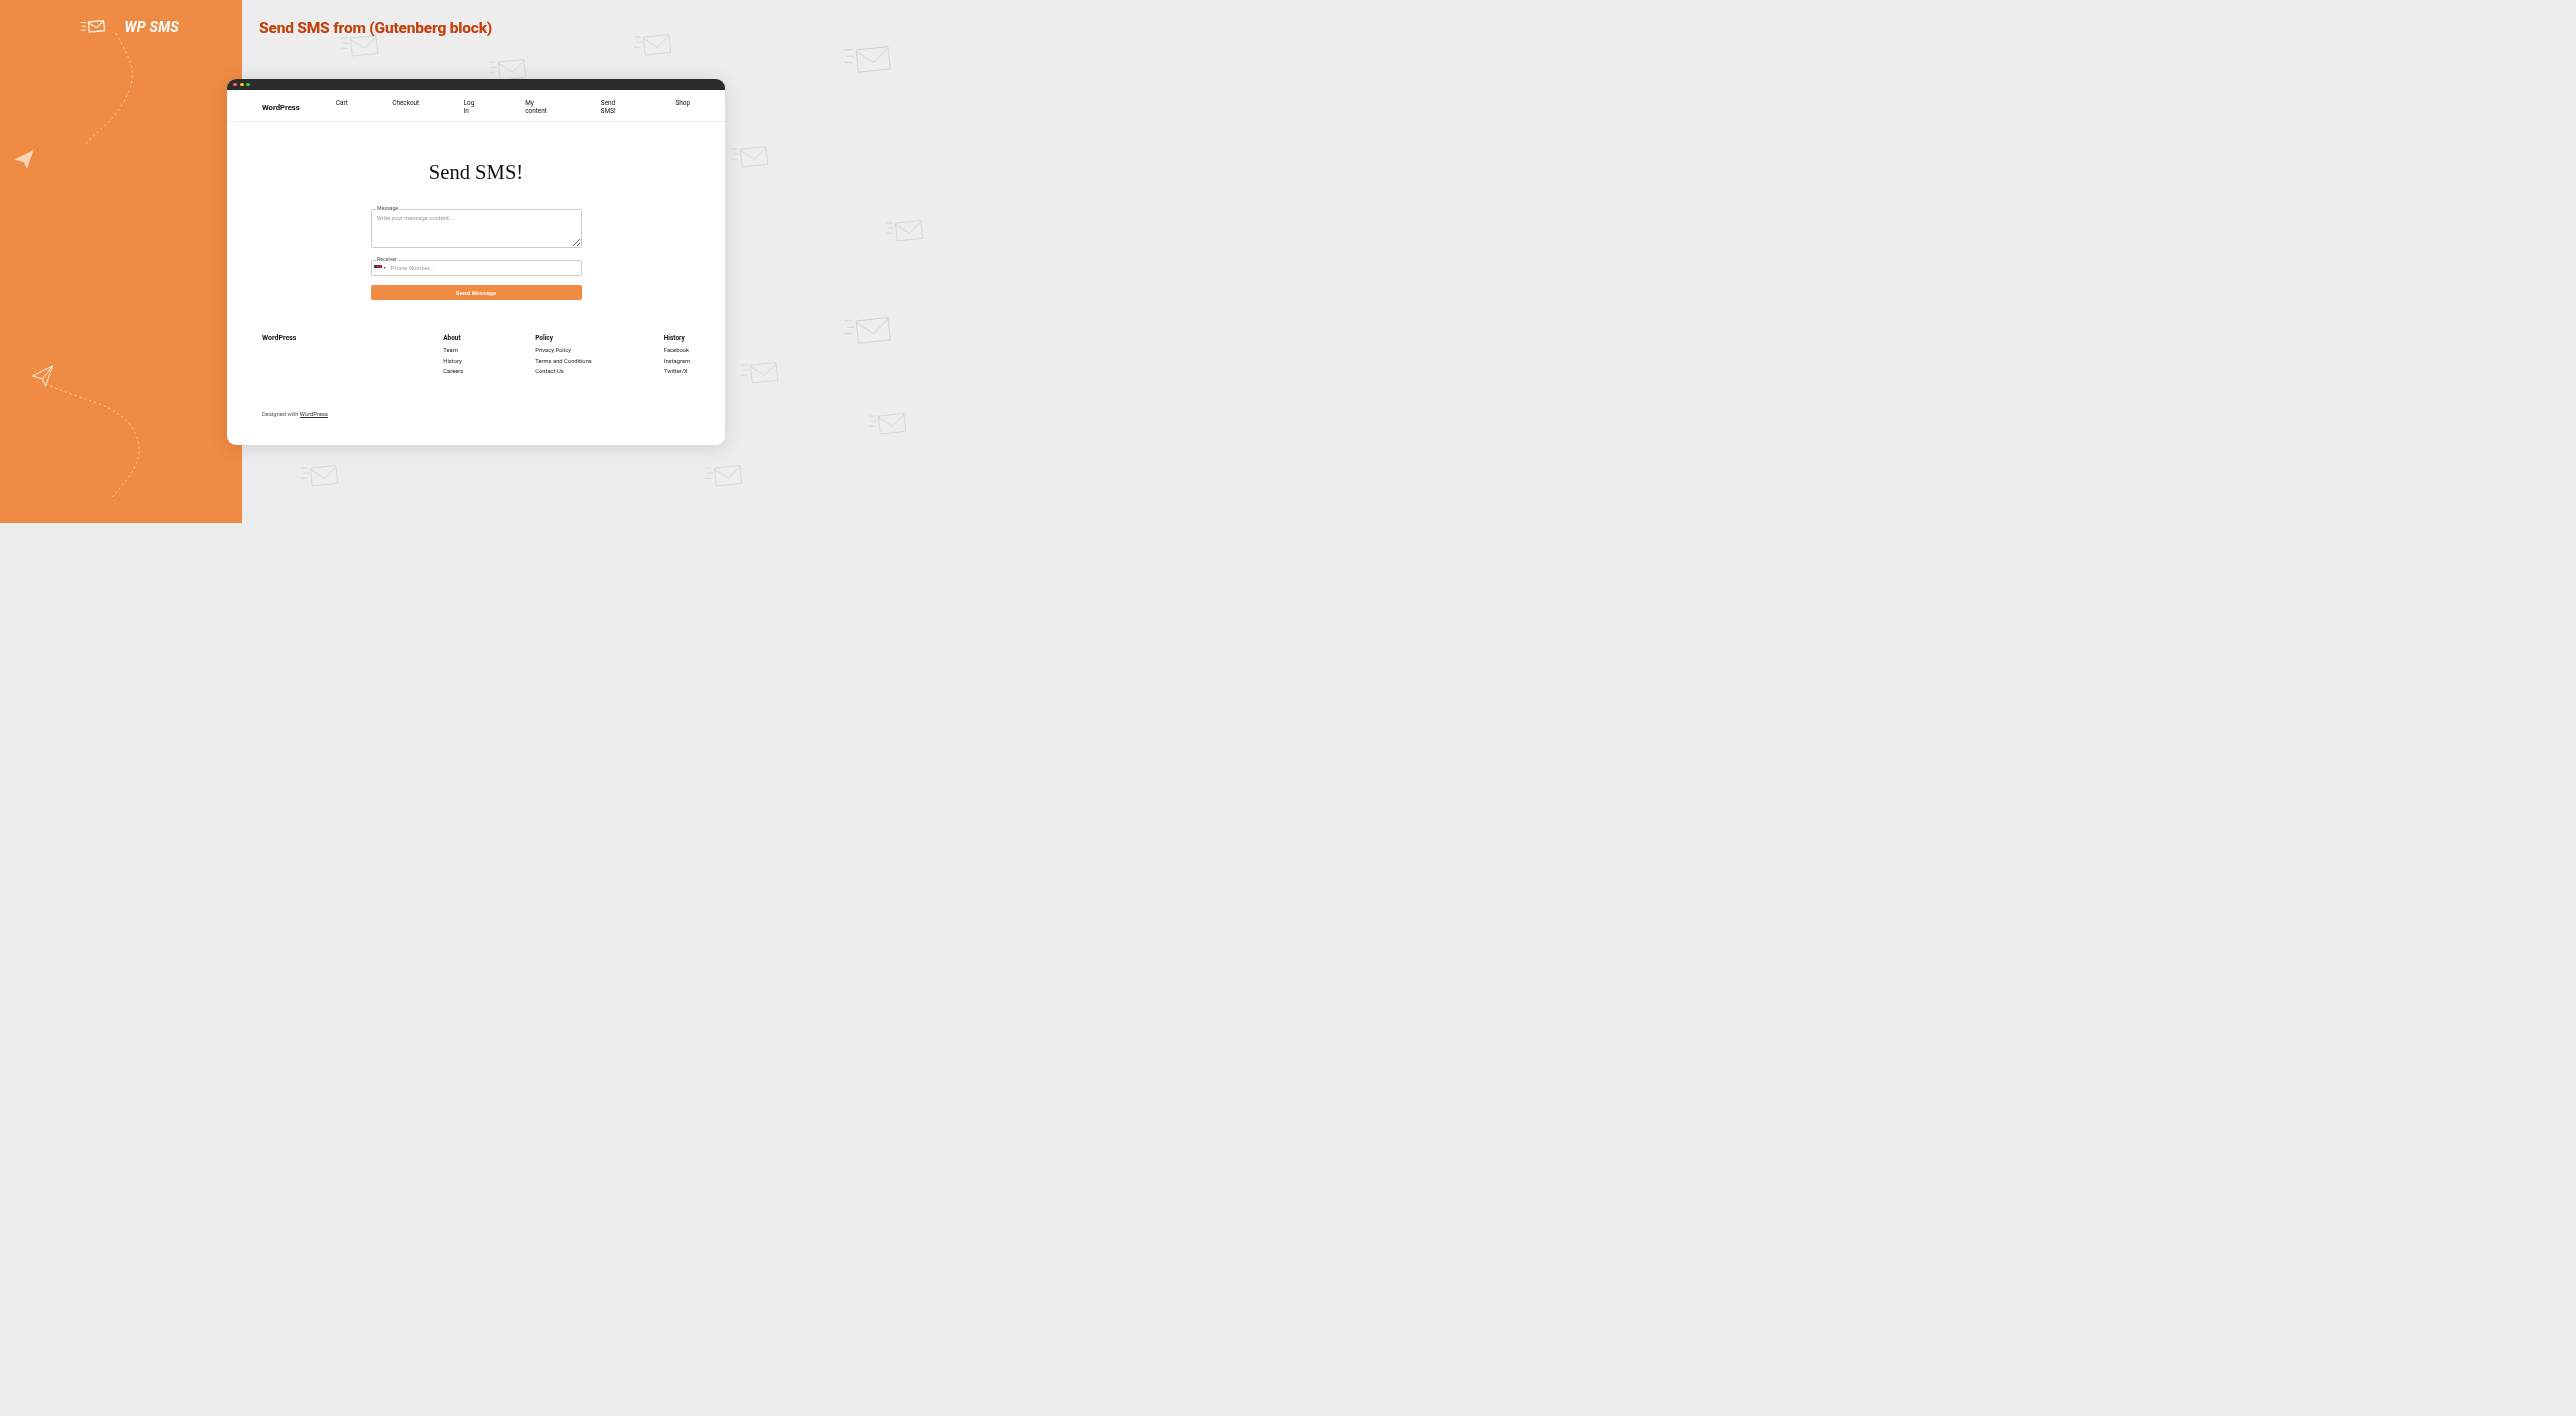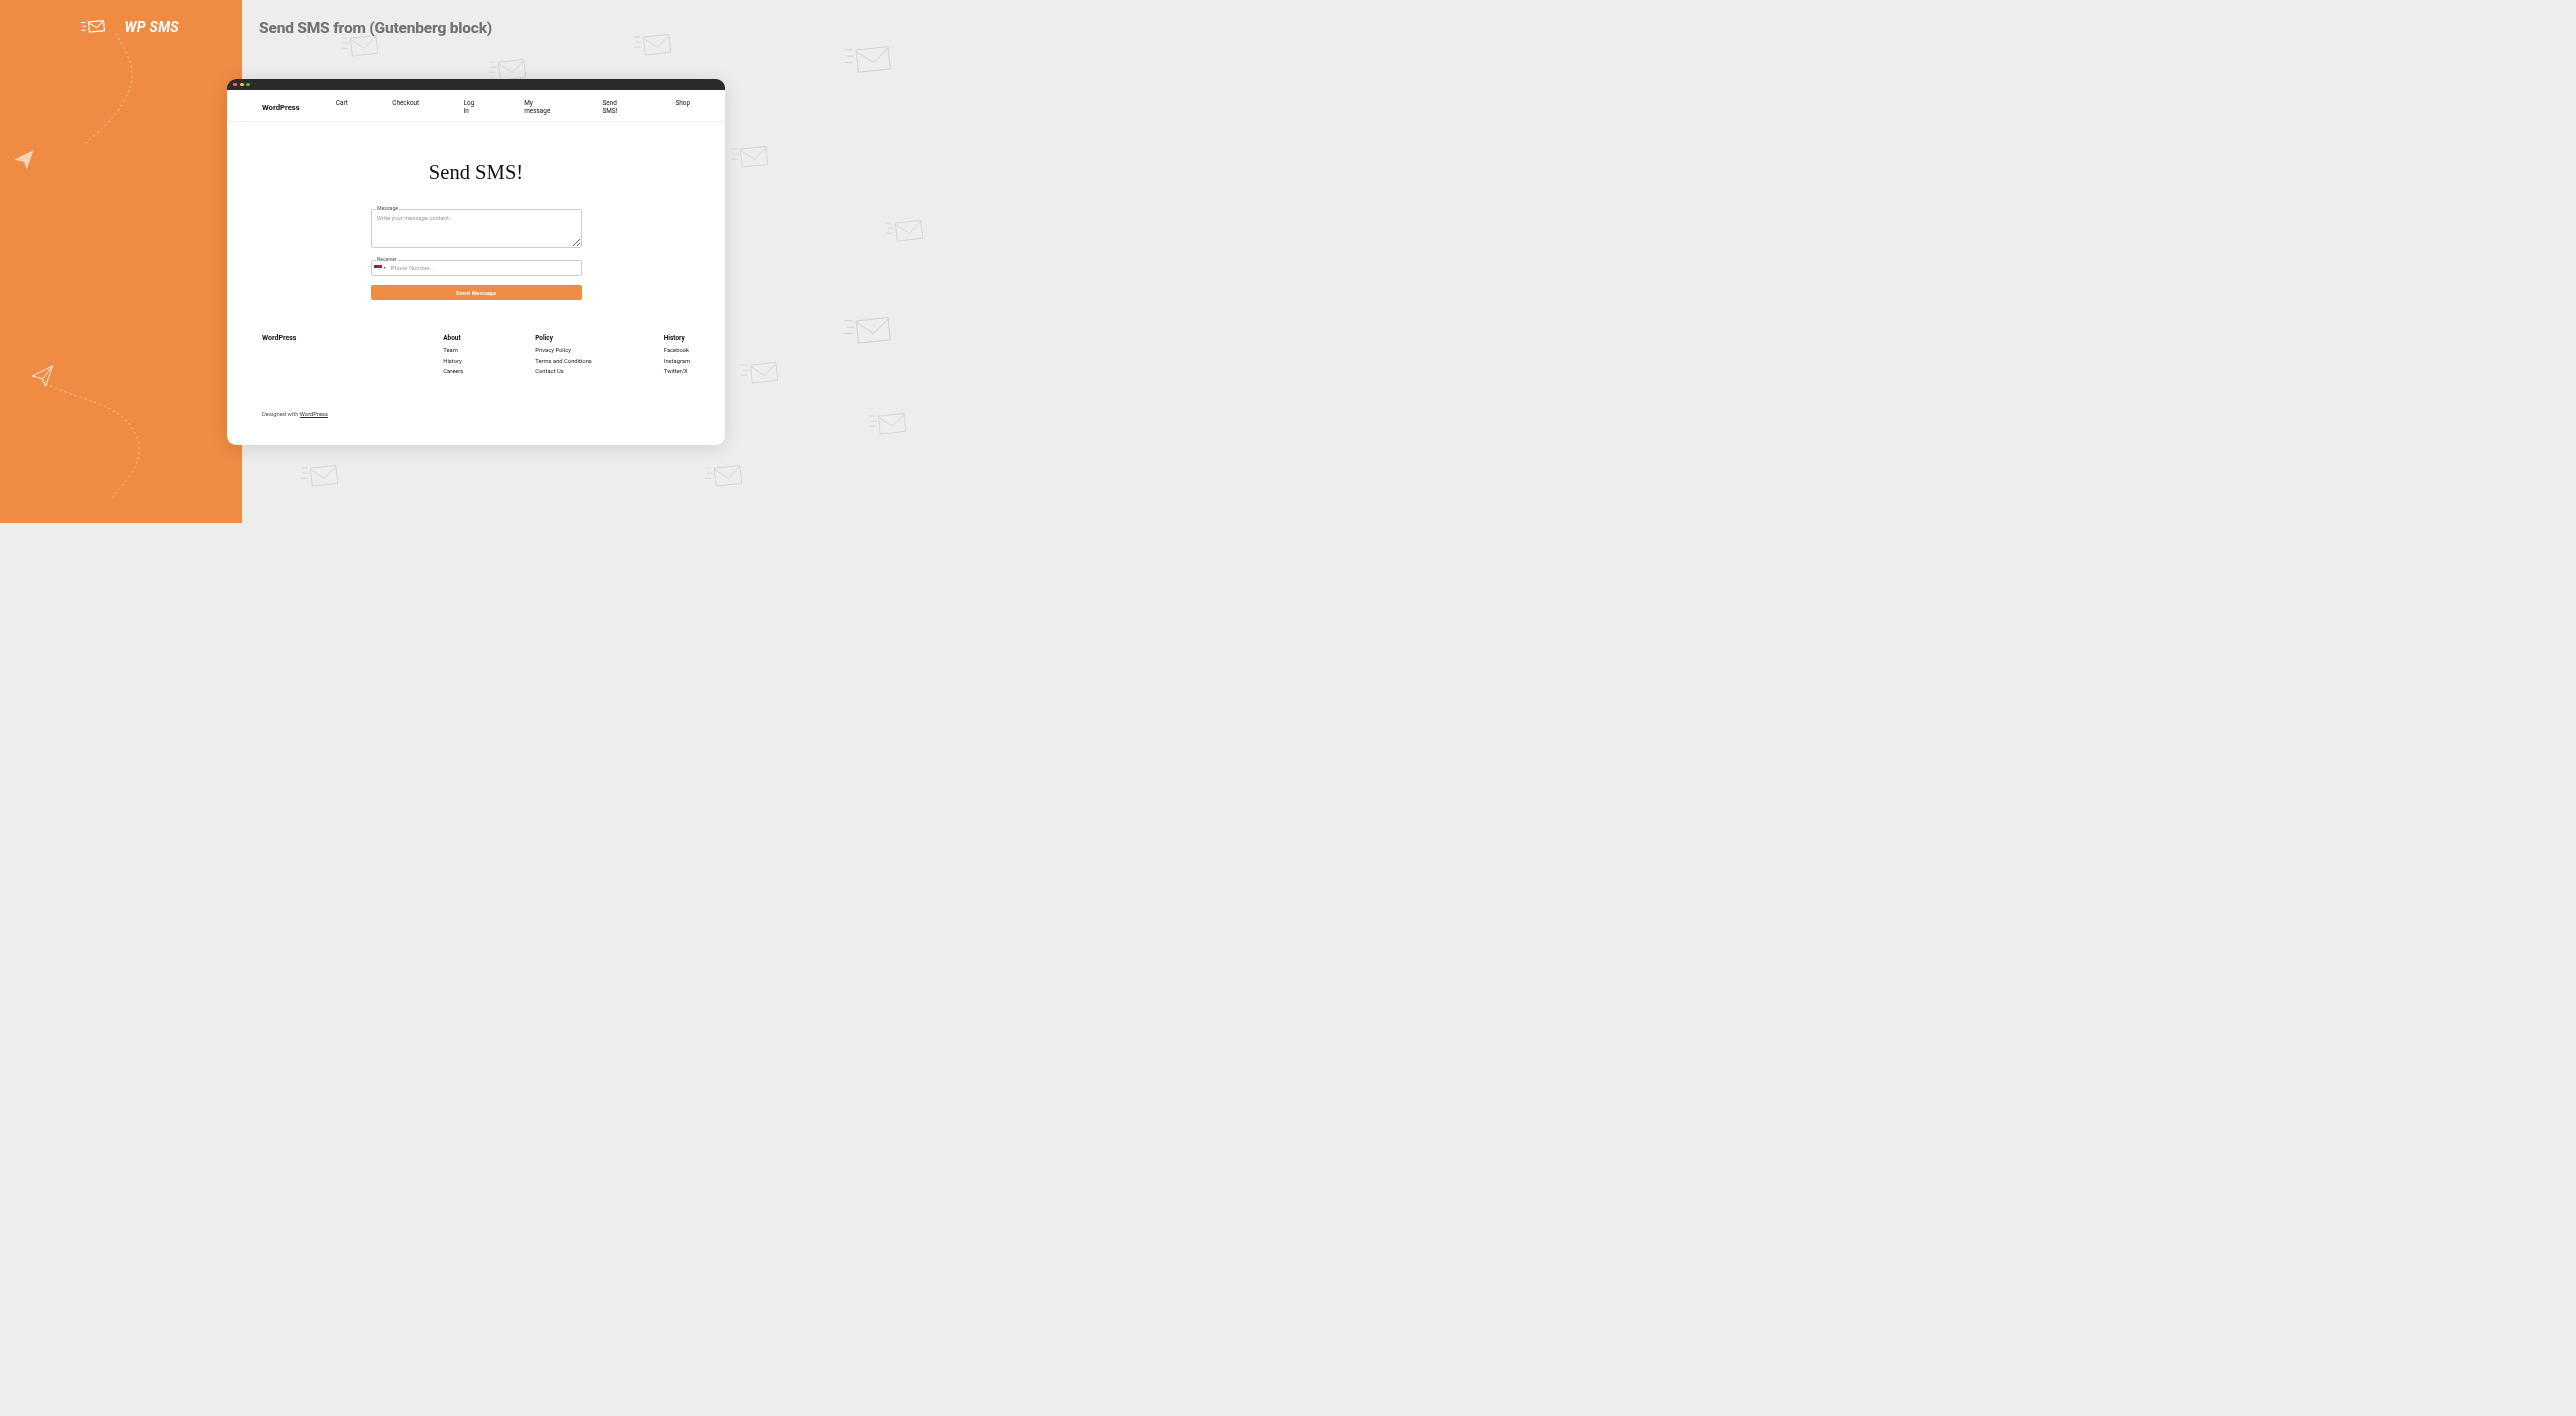--- a/index.html
+++ b/index.html
@@ -53,21 +53,21 @@
   border: none;
 }
 
 
 .page-heading {
   position: absolute;
   top: 19.3px;
   left: 259px;
   font-size: 15.5px;
   font-weight: 800;
-  color: #737373;
+  color: #c2410c;
   letter-spacing: -0.2px;
 }
 
 
 .bg-env {
   position: absolute;
   opacity: 0.14;
   color: #333;
 }
 .bg-env svg { display:block; }
@@ -379,21 +379,21 @@
     <span class="tl-dot tl-yel"></span>
     <span class="tl-dot tl-grn"></span>
   </div>
 
   <div class="wp-header">
     <div class="wp-site-title">WordPress</div>
     <nav class="wp-nav">
       <a href="#">Cart</a>
       <a href="#">Checkout</a>
       <a href="#">Log In</a>
-      <a href="#">My message</a>
+      <a href="#">My content</a>
       <a href="#">Send SMS!</a>
       <a href="#">Shop</a>
     </nav>
   </div>
 
   <main class="wp-main">
     <h2 class="wp-page-title">Send SMS!</h2>
 
     <div class="form-wrap">
       <div class="field-group">

